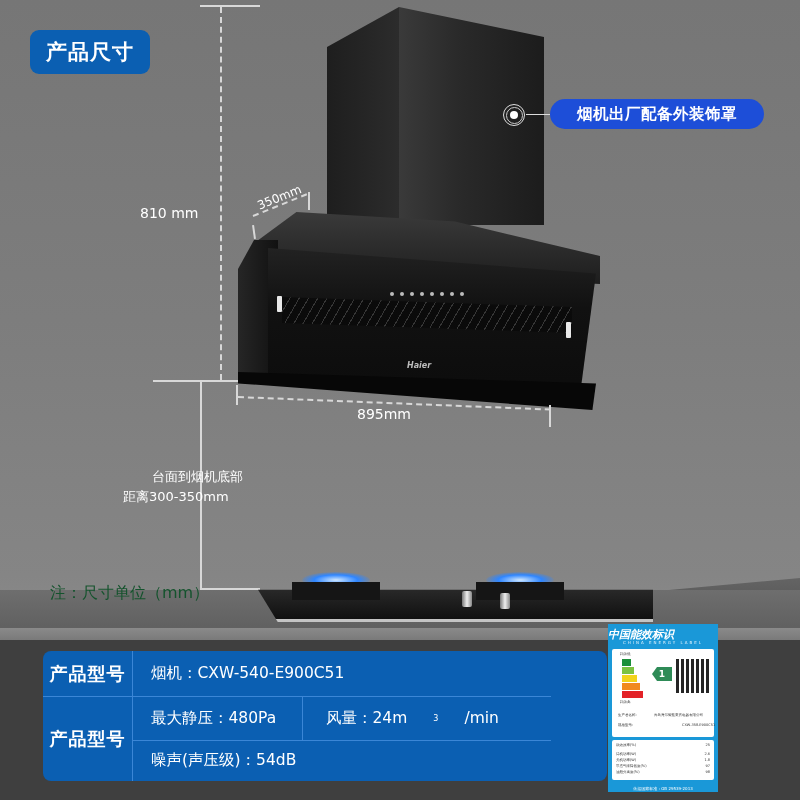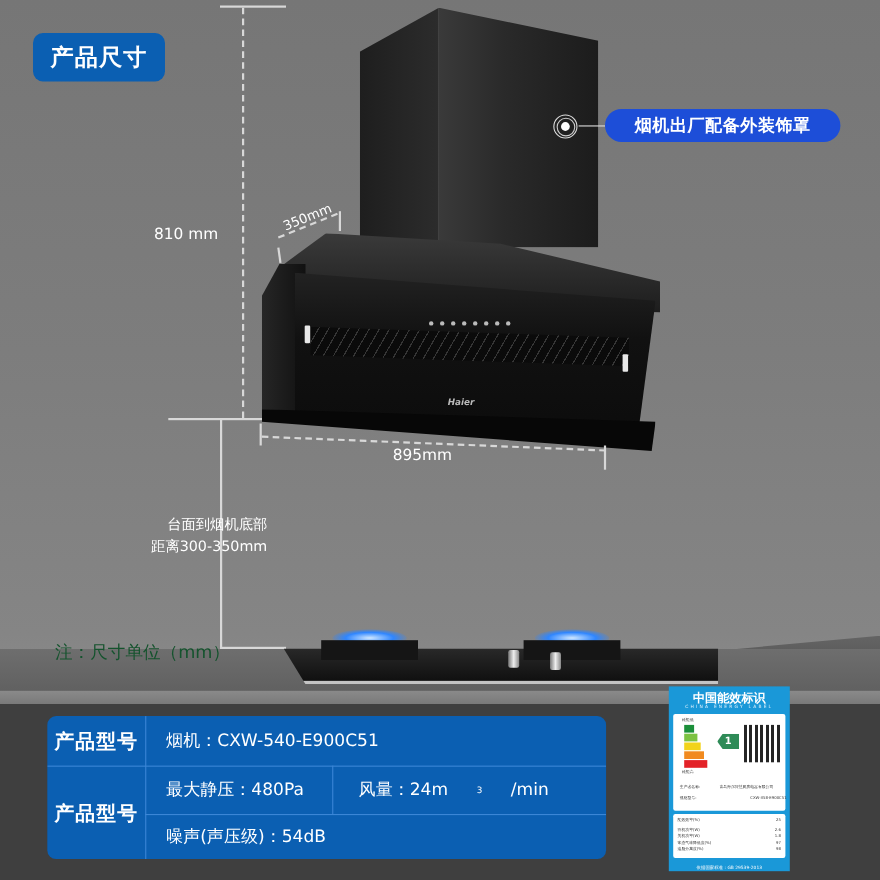--- a/index.html
+++ b/index.html
@@ -123,35 +123,35 @@
   .burner .stand { position:absolute; bottom:0; width: 100%; height: 18px; background:#151515; }
   .burner .flame {
     position:absolute; left: 10px; top: 2px; width: 68px; height: 16px;
     background: radial-gradient(ellipse at center, #cfe7ff 0%, #2f86ff 45%, rgba(40,110,255,0) 75%);
     border-radius: 50%;
   }
   .knob { width: 10px; height: 16px; background: linear-gradient(90deg,#777,#eee,#888); border-radius: 2px; }
 
   
   .spec-table {
-    left: 43px; top: 651px; width: 508px; height: 130px;
+    left: 43px; top: 651px; width: 564px; height: 130px;
     background: #0b5fb2; border-radius: 8px; overflow: hidden;
   }
   .spec-cell { position: absolute; display: flex; align-items: center; font-size: 15.5px; }
   .spec-head { font-size: 18px; font-weight: bold; justify-content: center; letter-spacing: 1px; }
   .hline { position:absolute; height: 1px; background: #3b86d6; }
   .vline { position:absolute; width: 1px; background: #3b86d6; }
   sup { font-size: 8px; vertical-align: super; }
 
   
   .energy {
     left: 608px; top: 624px; width: 110px; height: 168px;
     background: #1a98d8;
   }
-  .energy-title { position:absolute; top: 3px; left: 0; width: 100%; text-align:center; font-size: 11px; font-weight: bold; color: #fff; }
+  .energy-title { position:absolute; top: 3px; left: 0; width: 100%; font-size: 11px; font-weight: bold; color: #fff; font-style: italic; }
   .energy-sub { position:absolute; top: 16px; left: 0; width: 100%; text-align:center; font-size: 4px; letter-spacing: 2px; color: #e6f5ff; }
   .energy-panel1 { position:absolute; left: 4px; top: 25px; width: 102px; height: 88px; background:#fff; border-radius: 2px; }
   .energy-panel2 { position:absolute; left: 4px; top: 116px; width: 102px; height: 40px; background:#fff; border-radius: 2px; }
   .energy-foot { position:absolute; bottom: 1px; left: 0; width: 100%; text-align:center; font-size: 4px; color: #fff; }
   .bar { position:absolute; left: 10px; height: 7px; }
   .grade-badge { position:absolute; left: 40px; top: 18px; width: 20px; height: 14px; background:#2e8b57; color:#fff; font-size: 9px; font-weight:bold; display:flex; align-items:center; justify-content:center; clip-path: polygon(25% 0,100% 0,100% 100%,25% 100%,0 50%); }
   .qr { position:absolute; left: 64px; top: 10px; width: 34px; height: 34px;
     background:
       repeating-linear-gradient(90deg,#000 0 3px,#fff 3px 5px),
       #fff; opacity:.85; }
@@ -170,21 +170,21 @@
 <div class="abs title-badge">产品尺寸</div>
 
 <div class="abs solid-h" style="left:200px;top:5px;width:60px;"></div>
 <div class="abs dim-line-v" style="left:220px;top:7px;height:373px;"></div>
 <div class="abs solid-h" style="left:153px;top:380px;width:92px;"></div>
 <div class="abs dim-label" style="left:140px;top:205px;font-size:14px;">810 mm</div>
 
 <div class="abs solid-v" style="left:200px;top:381px;height:208px;"></div>
 <div class="abs solid-h" style="left:200px;top:588px;width:60px;"></div>
 <div class="abs dim-label" style="left:143px;top:468px;font-size:13px;text-align:right;width:100px;">台面到烟机底部</div>
-<div class="abs dim-label" style="left:123px;top:488px;font-size:13px;text-align:right;width:120px;">距离300-350mm</div>
+<div class="abs dim-label" style="left:123px;top:488px;font-size:13px;width:120px;">距离300-350mm</div>
 
 <div class="abs chimney-left"></div>
 <div class="abs chimney-right"></div>
 
 <div class="abs marker">
     <div class="marker-core"></div>
   </div>
 <div class="abs callout-line"></div>
 <div class="abs callout">烟机出厂配备外装饰罩</div>
 

